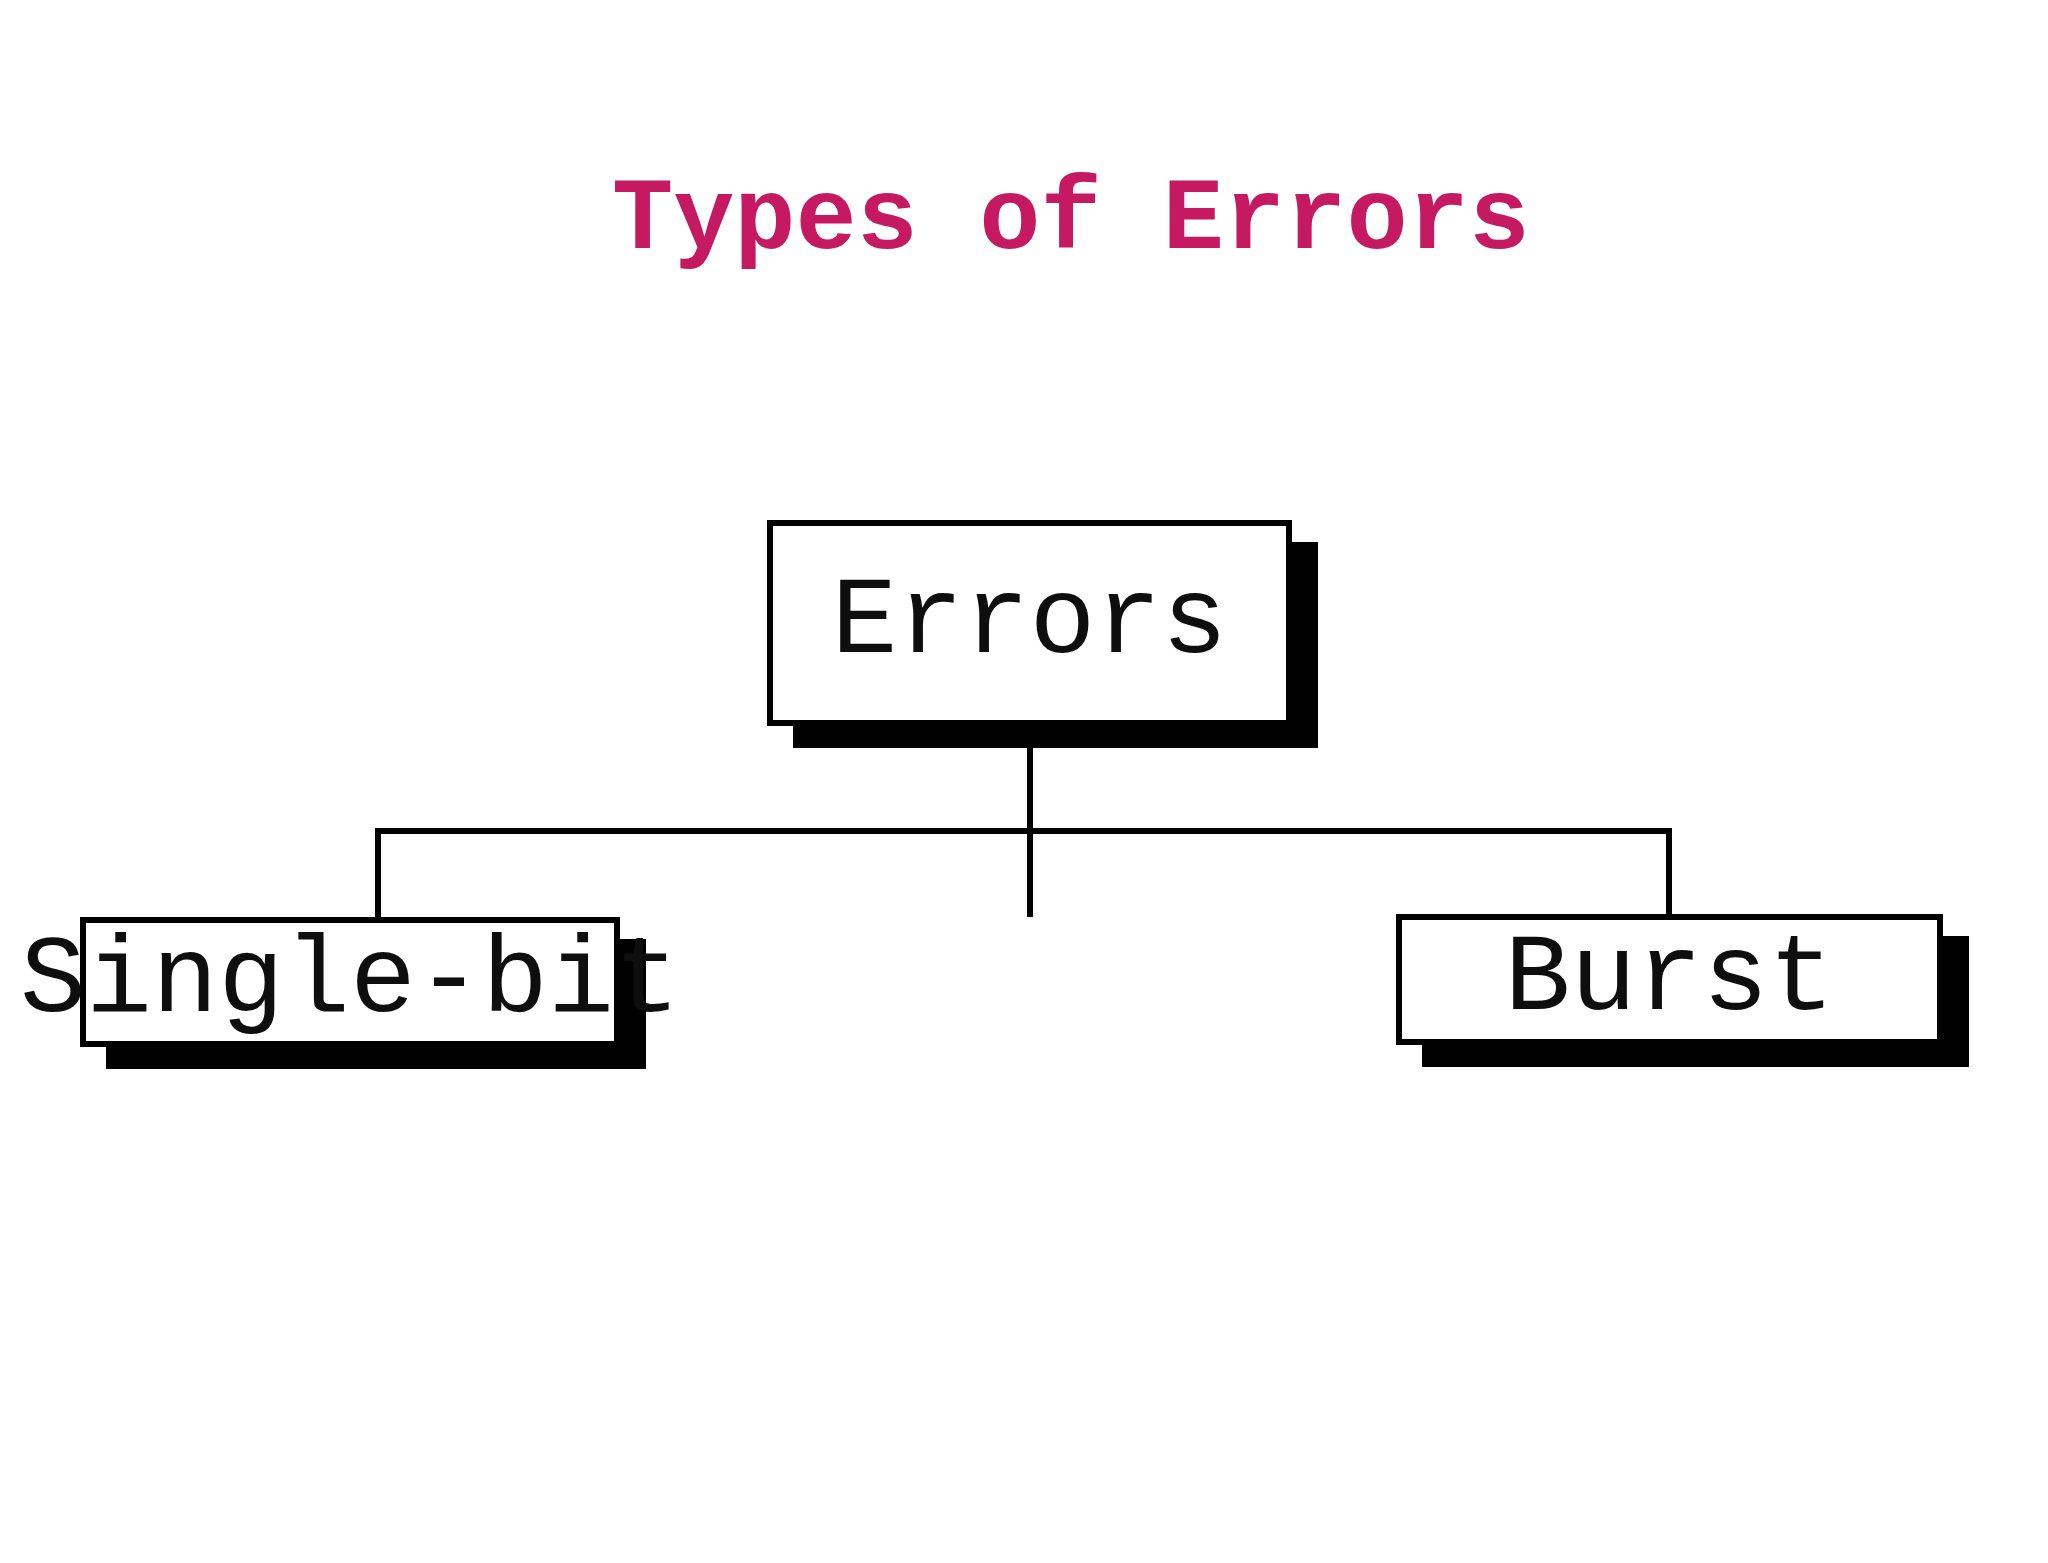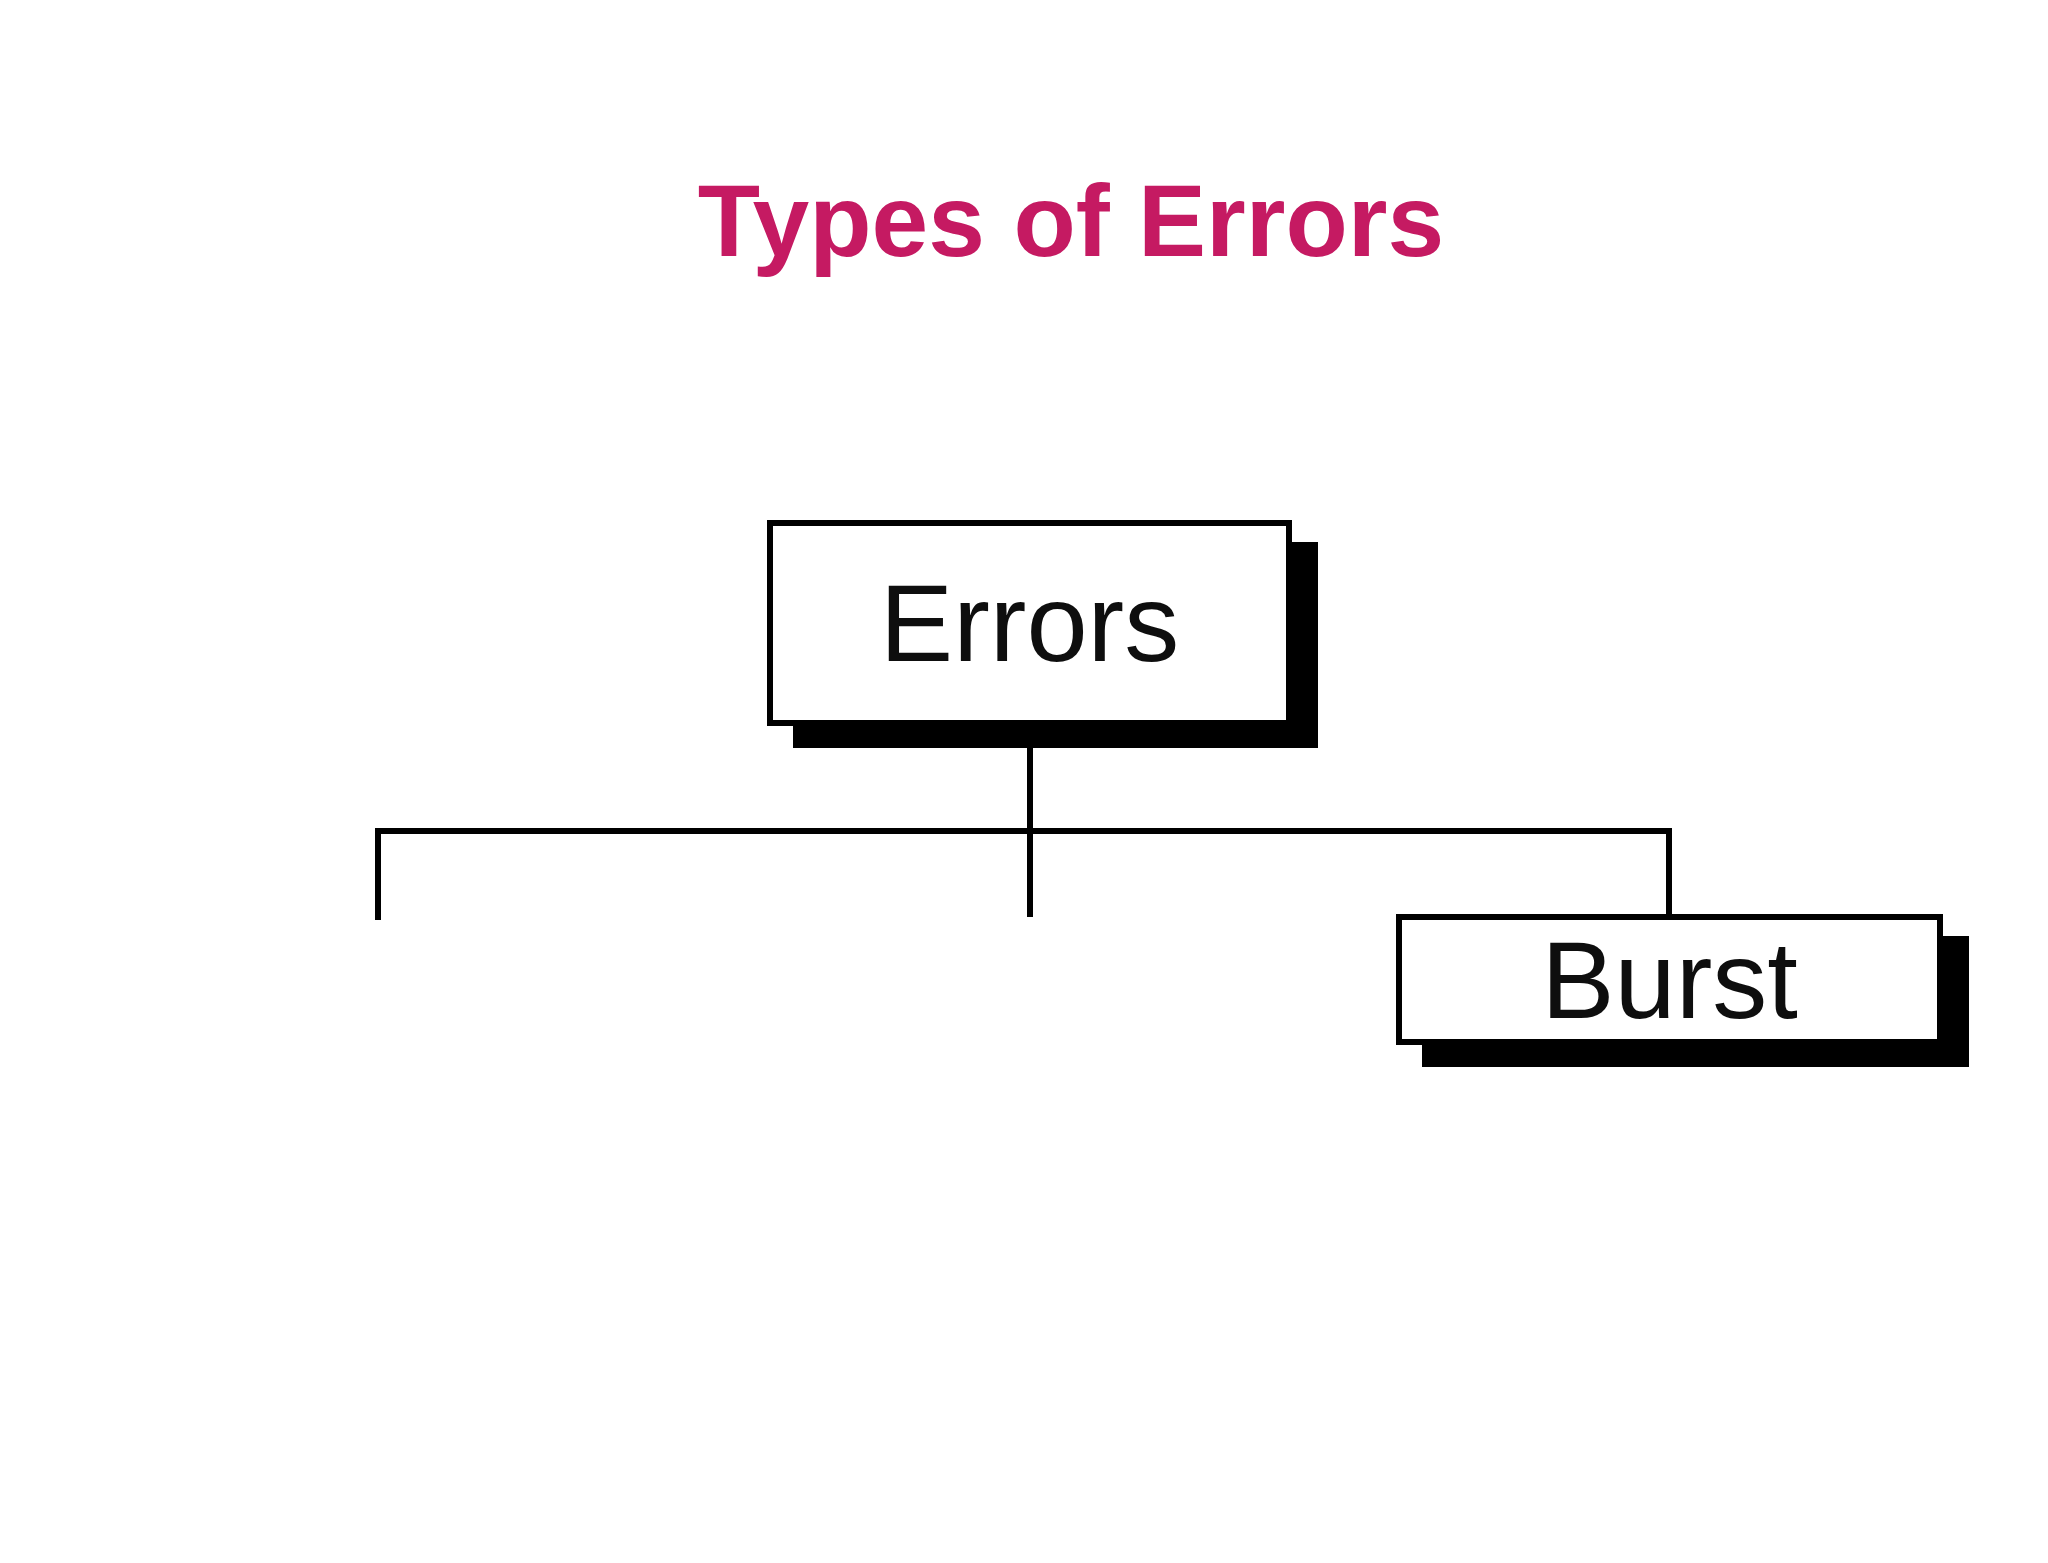--- a/index.html
+++ b/index.html
@@ -6,21 +6,21 @@
     margin: 0;
     padding: 0;
     background: #ffffff;
   }
   .canvas {
     position: relative;
     width: 2048px;
     height: 1563px;
     background: var(--page-bg, #ffffff);
     overflow: hidden;
-    font-family: Liberation Sans, sans-serif;
+    font-family: Liberation Mono, monospace;
   }
   .slide-title {
     position: absolute;
     top: 170px;
     left: 0;
     width: 2048px;
     margin: 0;
     text-align: center;
     transform: translateX(47px);
     font-size: 102px;
@@ -71,19 +71,22 @@
 
   <div class="connector stem"></div>
   <div class="connector hbar"></div>
   <div class="connector dropL"></div>
   <div class="connector dropR"></div>
 
   <div class="node node-root">
     <span class="node-label">Errors</span>
   </div>
 
+  <div class="node node-single">
+    <span class="node-label">Single-bit</span>
+  </div>
 
 
   <div class="node node-burst">
     <span class="node-label">Burst</span>
   </div>
 
 </div>
 
 </body></html>

